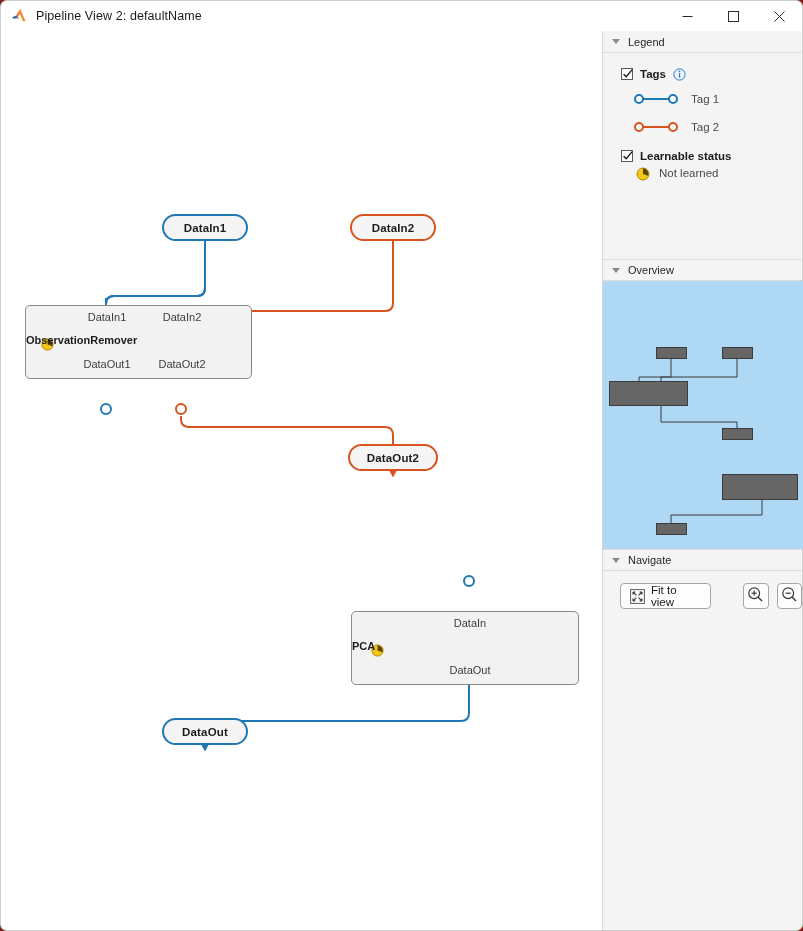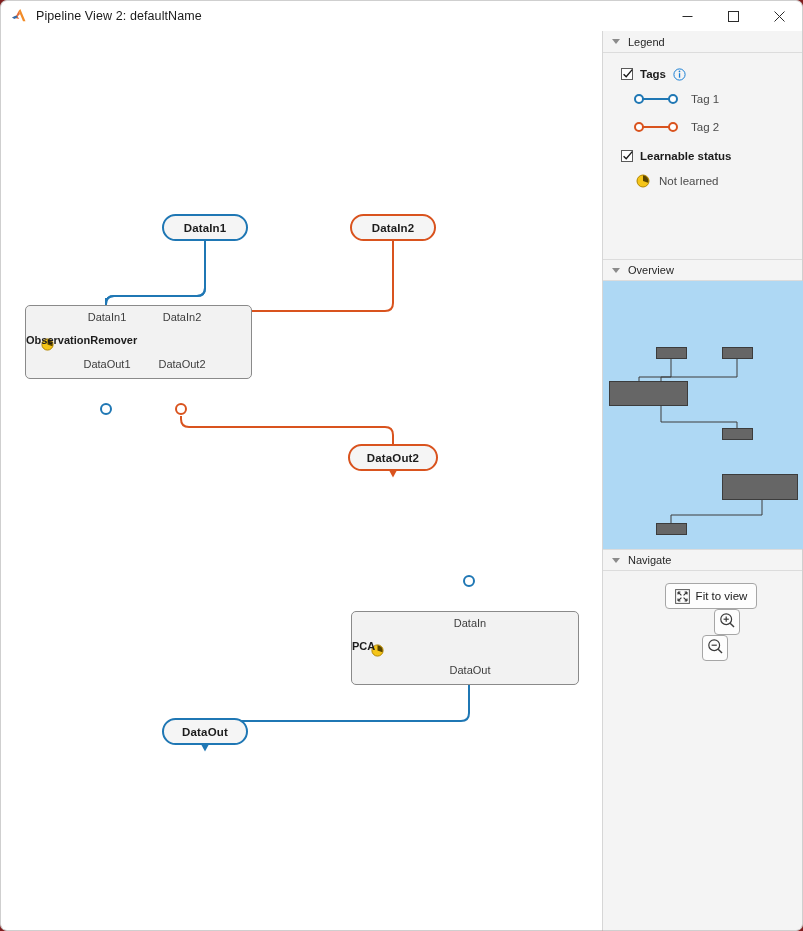--- a/index.html
+++ b/index.html
@@ -146,21 +146,21 @@
   .cbx svg { position: absolute; left: 0px; top: -1px; }
   .lg-label { font-size: 11.5px; font-weight: bold; color: #1b1b1b; }
   .lg-sub { font-size: 11.5px; color: #4a4a4a; }
   .info-icon { margin-left: 7px; width: 13px; height: 13px; flex: none; }
 
   .tag-row {
     display: flex; align-items: center;
     height: 28px; padding-left: 30px;
   }
   .tag-swatch { width: 46px; height: 14px; flex: none; margin-right: 12px; }
-  .nl-row { display: flex; align-items: center; height: 28px; padding-left: 33px; }
+  .nl-row { display: flex; align-items: flex-start; height: 28px; padding-left: 33px; }
   .nl-row .lrn-big { width: 14px; height: 14px; margin-right: 9px; flex: none; }
 
   
   #overview-canvas {
     position: relative;
     width: 201px; height: 268px;
     background: #aed8f4;
     border-left: 0;
   }
   #overview-canvas .ov-block {
@@ -169,21 +169,20 @@
     border: 1px solid #3c3c3c;
   }
   #overview-canvas svg { position: absolute; left: 0; top: 0; }
 
   
   #navigate-body {
     background: #f4f4f4;
     padding: 12px 0 0 0;
     display: flex; align-items: center;
     padding-left: 17px;
-    flex-direction: column;
   }
   .nav-btn {
     height: 26px;
     border: 1px solid #a6a6a6;
     border-radius: 4px;
     background: #fdfdfd;
     display: flex; align-items: center;
     padding: 0 9px;
     font-size: 11.5px; color: #1b1b1b;
   }

